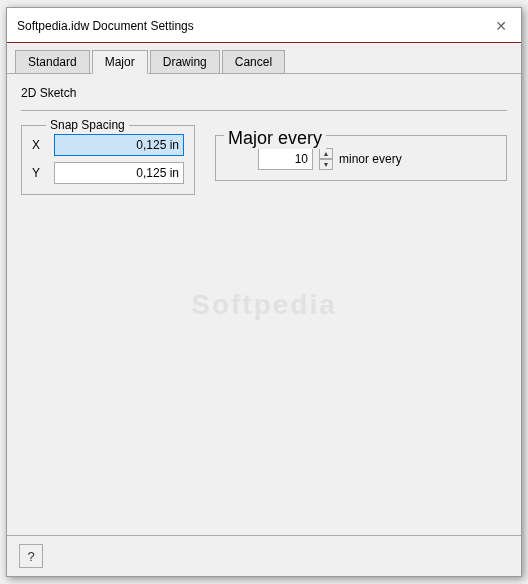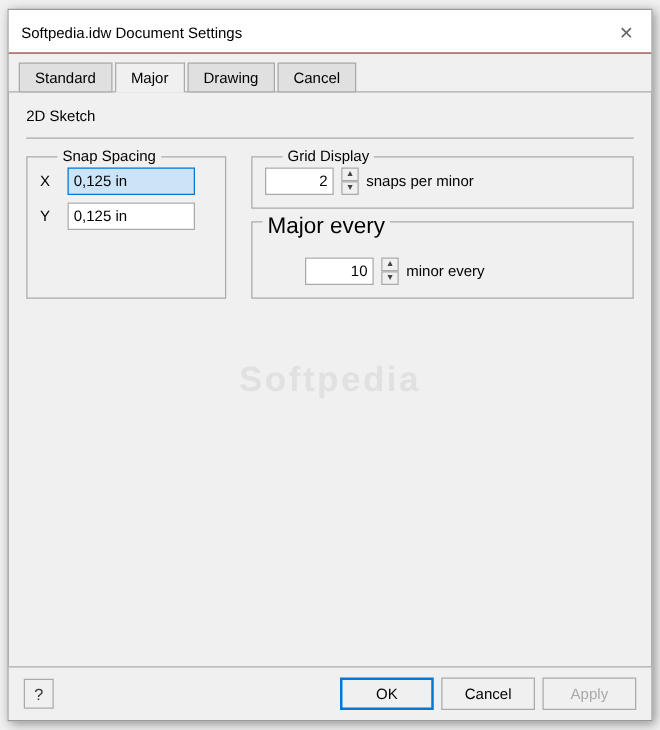--- a/index.html
+++ b/index.html
@@ -115,27 +115,28 @@
       gap: 8px;
     }
     .field-row:last-child { margin-bottom: 0; }
     .field-label {
       width: 14px;
       font-size: 12px;
       color: #000;
       flex-shrink: 0;
     }
     .field-input {
-      width: 102px;
+      width: 130px;
       height: 22px;
       border: 1px solid #0078d7;
       padding: 0 4px;
       font-size: 12px;
       background: #cce4f7;
       outline: none;
+      text-align: right;
     }
     .field-input.normal {
       background: #fff;
       border: 1px solid #aaa;
     }
     .grid-row {
       display: flex;
       align-items: center;
       gap: 6px;
       margin-bottom: 8px;
@@ -279,49 +280,33 @@
           <span class="field-label">X</span>
           <input class="field-input" type="text" value="0,125 in" style="">
         </div>
         <div class="field-row">
           <span class="field-label">Y</span>
           <input class="field-input normal" type="text" value="0,125 in" style="">
         </div>
       </div>
 
       <div style="flex:1;">
-        <div class="group-box">
-          <span class="group-label">Grid Display</span>
-          <div class="grid-row">
-            <input class="spinner-input" type="text" value="2" style="width: 55px;">
-            <div class="spinner-btns">
-              <button class="spin-btn">▲</button>
-              <button class="spin-btn">▼</button>
-            </div>
-            <span class="unit-label">snaps per minor</span>
-          </div>
-        </div>
         <div class="major-every-group">
           <span class="major-label">Major every</span>
-          <div class="grid-row" style="margin-top:20px;padding-left:32px;">
+          <div class="grid-row" style="margin-top:4px;padding-left:32px;">
             <input class="spinner-input" type="text" value="10" style="width: 55px;">
             <div class="spinner-btns">
               <button class="spin-btn">▲</button>
               <button class="spin-btn">▼</button>
             </div>
             <span class="unit-label">minor every</span>
           </div>
         </div>
       </div>
     </div>
   </div>
 
   <div class="footer">
     <div class="footer-left">
       <button class="help-btn">?</button>
     </div>
-    <div class="footer-right">
-      <button class="btn primary">OK</button>
-      <button class="btn">Cancel</button>
-      <button class="btn disabled">Apply</button>
-    </div>
   </div>
 </div>
 
 </body></html>

